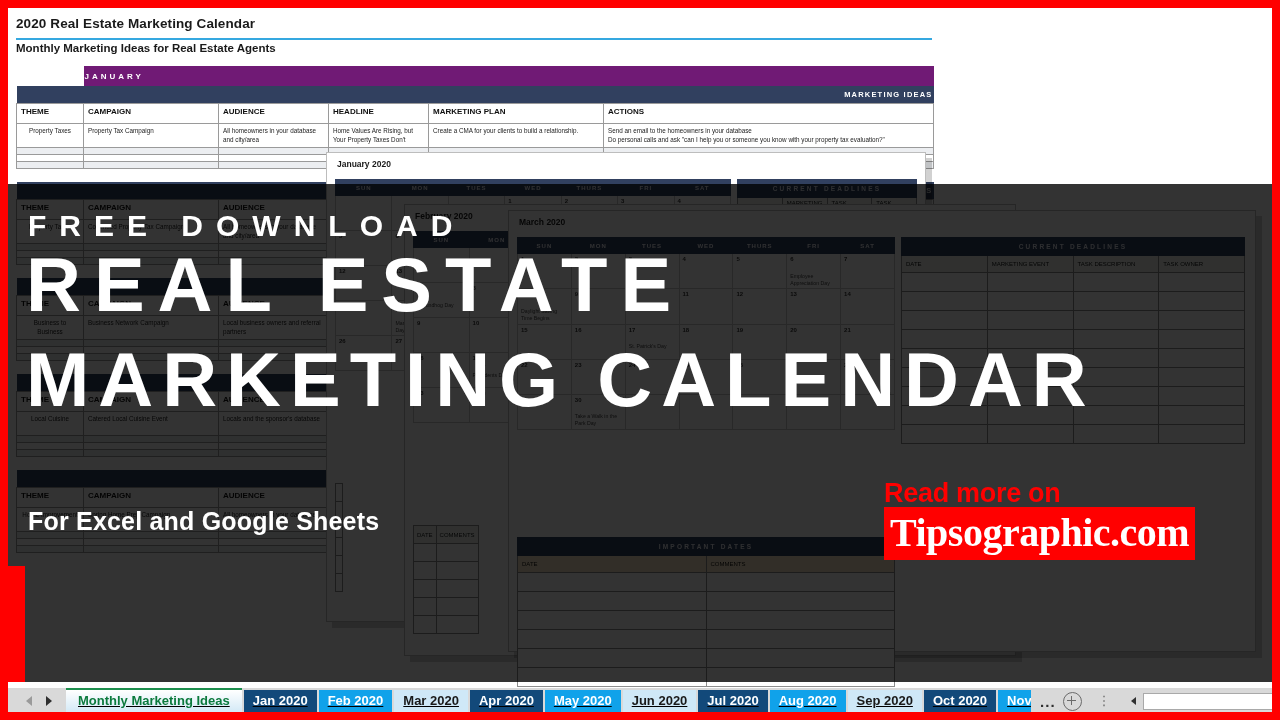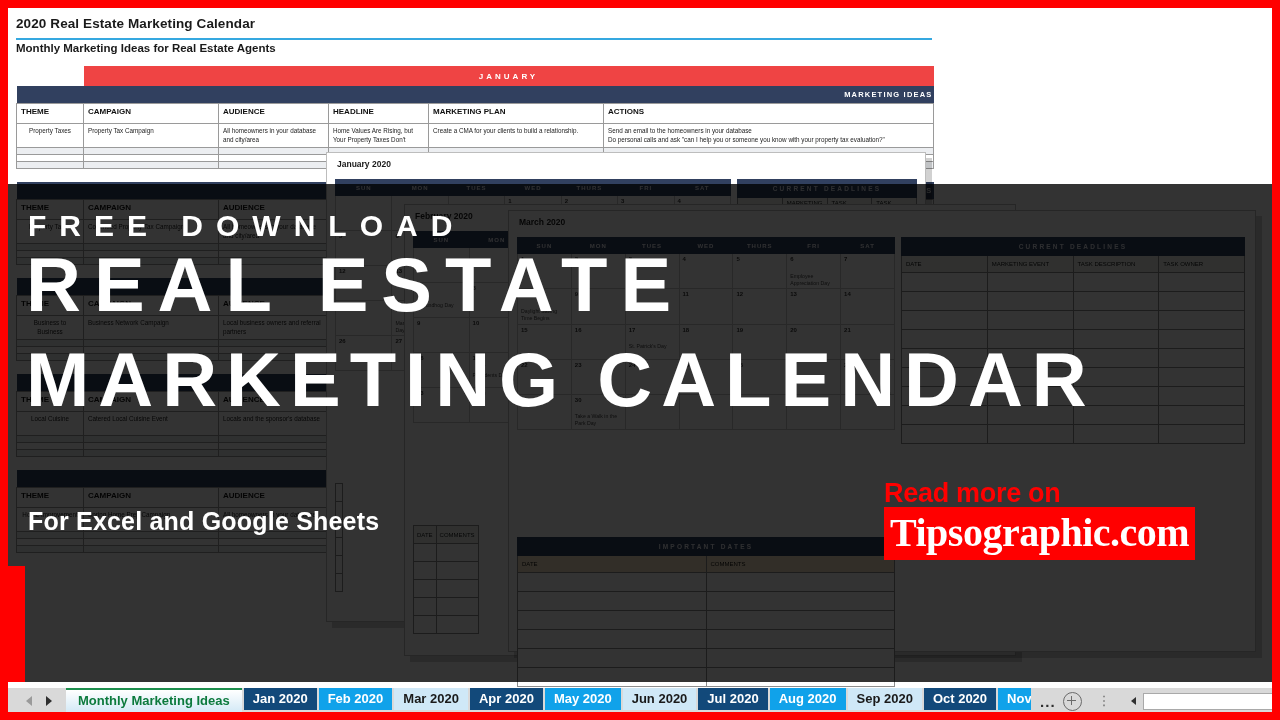--- a/index.html
+++ b/index.html
@@ -13,21 +13,21 @@
   
   .sheet{position:absolute;left:8px;top:8px;width:1264px;height:694px;background:#ffffff;overflow:hidden;}
 
   
   .doc-title{position:absolute;left:8px;top:8px;font-size:13.5px;font-weight:bold;color:#1a1a1a;letter-spacing:.1px;white-space:nowrap;}
   .doc-sub{position:absolute;left:8px;top:34px;font-size:11.5px;font-weight:bold;color:#1a1a1a;white-space:nowrap;}
   .rule{position:absolute;left:8px;top:30px;width:916px;height:2px;background:#35a8e0;}
 
   
   .mi-table{position:absolute;border-collapse:collapse;table-layout:fixed;background:#fff;}
-  .mi-month{background:#ef4444;color:#fff;text-align:center;font-size:8px;font-weight:bold;letter-spacing:3px;height:18px;}
+  .mi-month{background:#701a75;color:#fff;font-size:8px;font-weight:bold;letter-spacing:3px;height:18px;}
   .mi-banner{background:#31405f;color:#fff;text-align:right;font-size:7.5px;font-weight:bold;letter-spacing:1.2px;height:15px;}
   .mi-head td{font-size:8px;font-weight:bold;color:#101010;padding:3px 4px;border:1px solid #9a9a9a;background:#fff;height:13px;vertical-align:top;}
   .mi-body td{font-size:6.3px;color:#222;padding:3px 4px;border:1px solid #9a9a9a;vertical-align:top;line-height:1.35;background:#fff;}
   .mi-body tr.alt td{background:#eceef1;}
   .mi-body td.theme{text-align:center;font-size:6.3px;}
   .c-theme{width:67px;}.c-camp{width:135px;}.c-aud{width:110px;}.c-head{width:100px;}
   .c-plan{width:175px;}.c-act{width:330px;}
   .spacer-row td{border:none;height:7px;background:#fff;}
 
   
@@ -1103,21 +1103,21 @@
   <div class="wm">
     <div class="wm-read">Read more on</div>
     <div class="wm-dom">Tipsographic.com</div>
   </div>
 
   <div class="tabbar">
     <div class="navarrows">
       <span class="arrow left"></span>
       <span class="arrow right"></span>
     </div>
-    <div id="tabs-host" style="display:flex;align-items:flex-start;flex:none;">
+    <div id="tabs-host" style="display:flex;align-items:center;flex:none;text-decoration:underline;">
         <span class="tab active">Monthly Marketing Ideas</span>
         <span class="tab dark">Jan 2020</span>
         <span class="tab bright">Feb 2020</span>
         <span class="tab light">Mar 2020</span>
         <span class="tab dark">Apr 2020</span>
         <span class="tab bright">May 2020</span>
         <span class="tab light">Jun 2020</span>
         <span class="tab dark">Jul 2020</span>
         <span class="tab bright">Aug 2020</span>
         <span class="tab light">Sep 2020</span>

